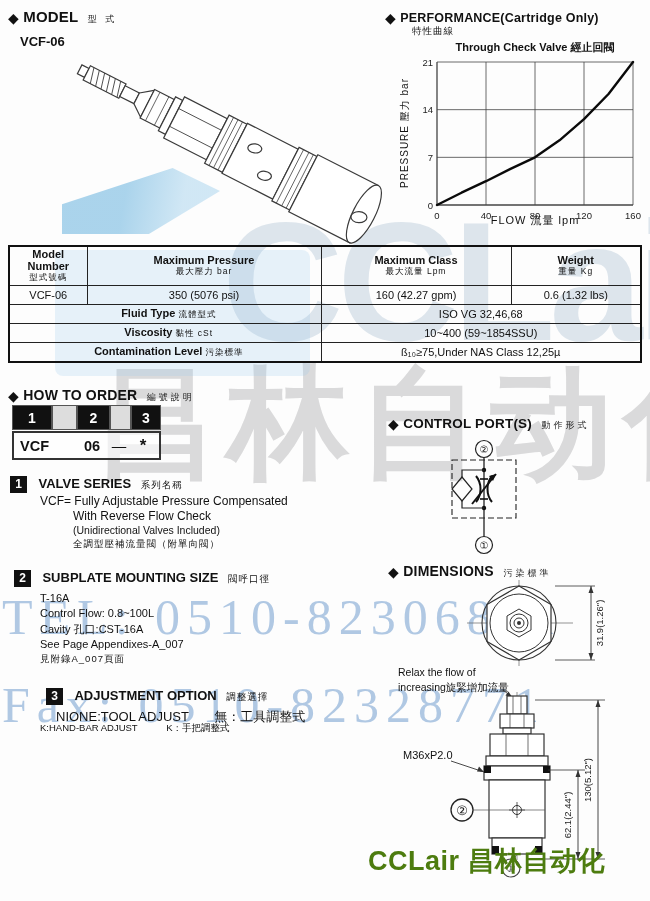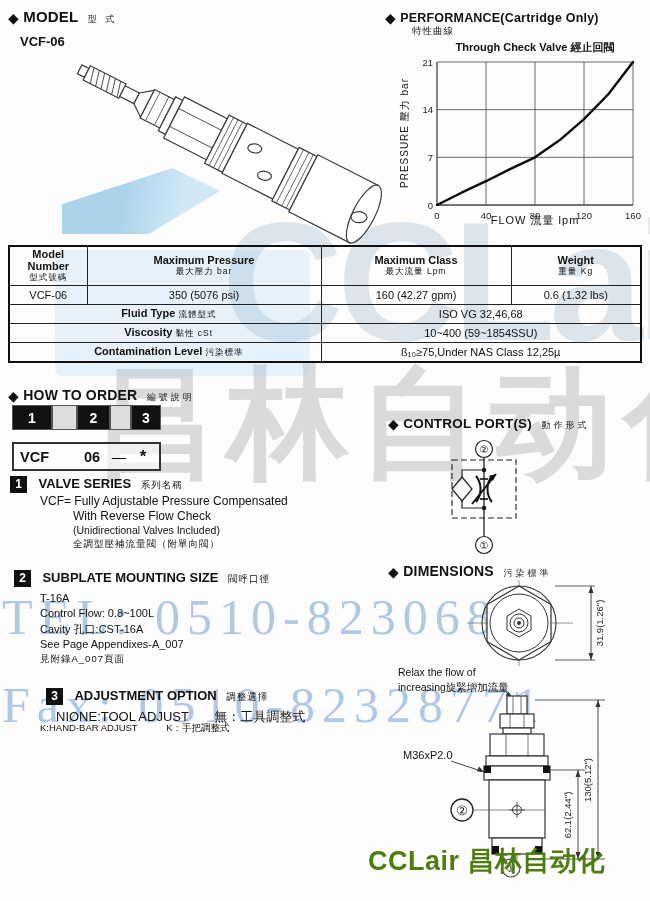--- a/index.html
+++ b/index.html
@@ -56,21 +56,21 @@
   table.spec th { font-size:11px; }
   table.spec th .zh, table.spec td .zh { font-weight:normal; font-size:8.5px; letter-spacing:1px; }
   table.spec td { font-size:11px; height:19px; }
   table.spec .hdr { height:38px; }
   table.spec .plabel { font-weight:bold;padding-left:7px; }
   
   .order-row1 { position:absolute; left:12px; top:405px; display:flex; }
   .order-row1 .c { height:25px; font-weight:bold; font-size:14px; text-align:center; line-height:25px; border:1px solid #555; }
   .order-row1 .b { background:#111; color:#fff; }
   .order-row1 .g { background:#ddd; }
-  .order-row2 { position:absolute; left:12px; top:442px; width:149px; height:29px;
+  .order-row2 { position:absolute; left:12px; top:431px; width:149px; height:29px;
     border:2px solid #333; background:rgba(255,255,255,.6); display:flex; align-items:center;
     font-weight:bold; font-size:14.5px; }
   .tick-label { font-size:9.5px; fill:#222; font-family:"Liberation Sans",sans-serif; }
   
   .footer-logo { position:absolute; left:368px; top:843px; font-size:27px; font-weight:600;
     letter-spacing:.5px; color:#4d7c0f; z-index:2; }
   svg { overflow:visible; }
   svg text { font-family:"Liberation Sans",sans-serif; }
 </style>
 </head>

